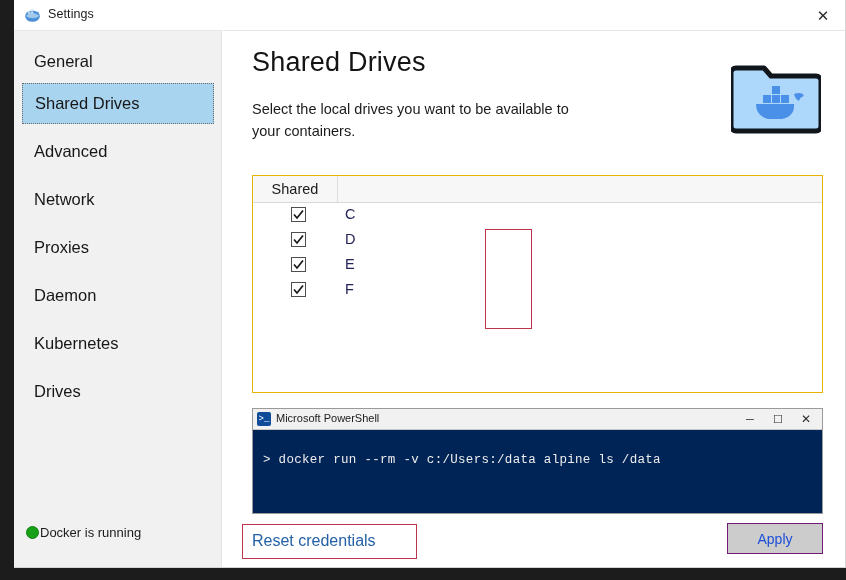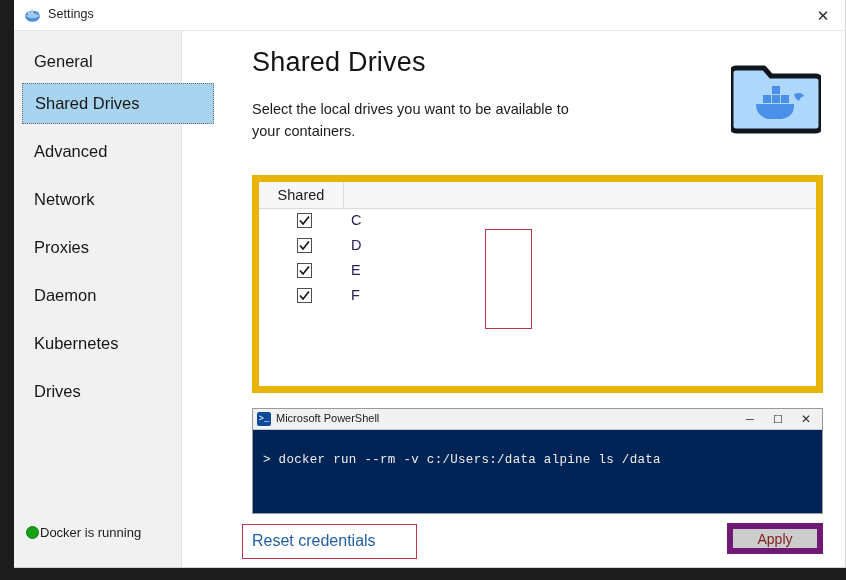--- a/index.html
+++ b/index.html
@@ -58,21 +58,21 @@
     cursor: default;
     color: #2b2b2b;
     font-size: 15px;
     line-height: 1;
   }
 
   
   #sidebar {
     position: absolute;
     left: 0; top: 31px;
-    width: 168px; height: 537px;
+    width: 208px; height: 537px;
     background: #f1f1f1;
     border-right: 1px solid #e4e4e4;
   }
   .nav-item {
     position: absolute;
     left: 8px;
     width: 192px; height: 41px;
     display: flex; align-items: center;
     padding-left: 12px;
     font-size: 16.5px;
@@ -131,21 +131,21 @@
     position: absolute;
     left: 508px; top: 27px;
     width: 90px; height: 78px;
   }
 
   
   #drives-table {
     position: absolute;
     left: 29px; top: 144px;
     width: 571px; height: 218px;
-    border: 7px solid #eab308;
+    border: 1px solid #eab308;
     background: #ffffff;
   }
   #drives-header {
     position: relative;
     height: 27px;
     background: #f7f7f7;
     border-bottom: 1px solid #d9d9d9;
   }
   #col-shared {
     position: absolute;
@@ -270,22 +270,22 @@
     left: 19px; top: 493px;
     width: 175px; height: 35px;
     border: 1.5px solid #c0334d;
     pointer-events: none;
   }
   #apply-button {
     position: absolute;
     right: 23px; top: 492px;
     width: 96px; height: 31px;
     background: #cccccc;
-    border: 6px solid #701a75;
-    color: #7f1d1d;
+    border: 1px solid #701a75;
+    color: #1d4ed8;
     font-size: 14px;
     display: flex; align-items: center; justify-content: center;
     cursor: default;
   }
 </style>
 </head>
 <body>
 
 <div id="desktop"></div>
 

